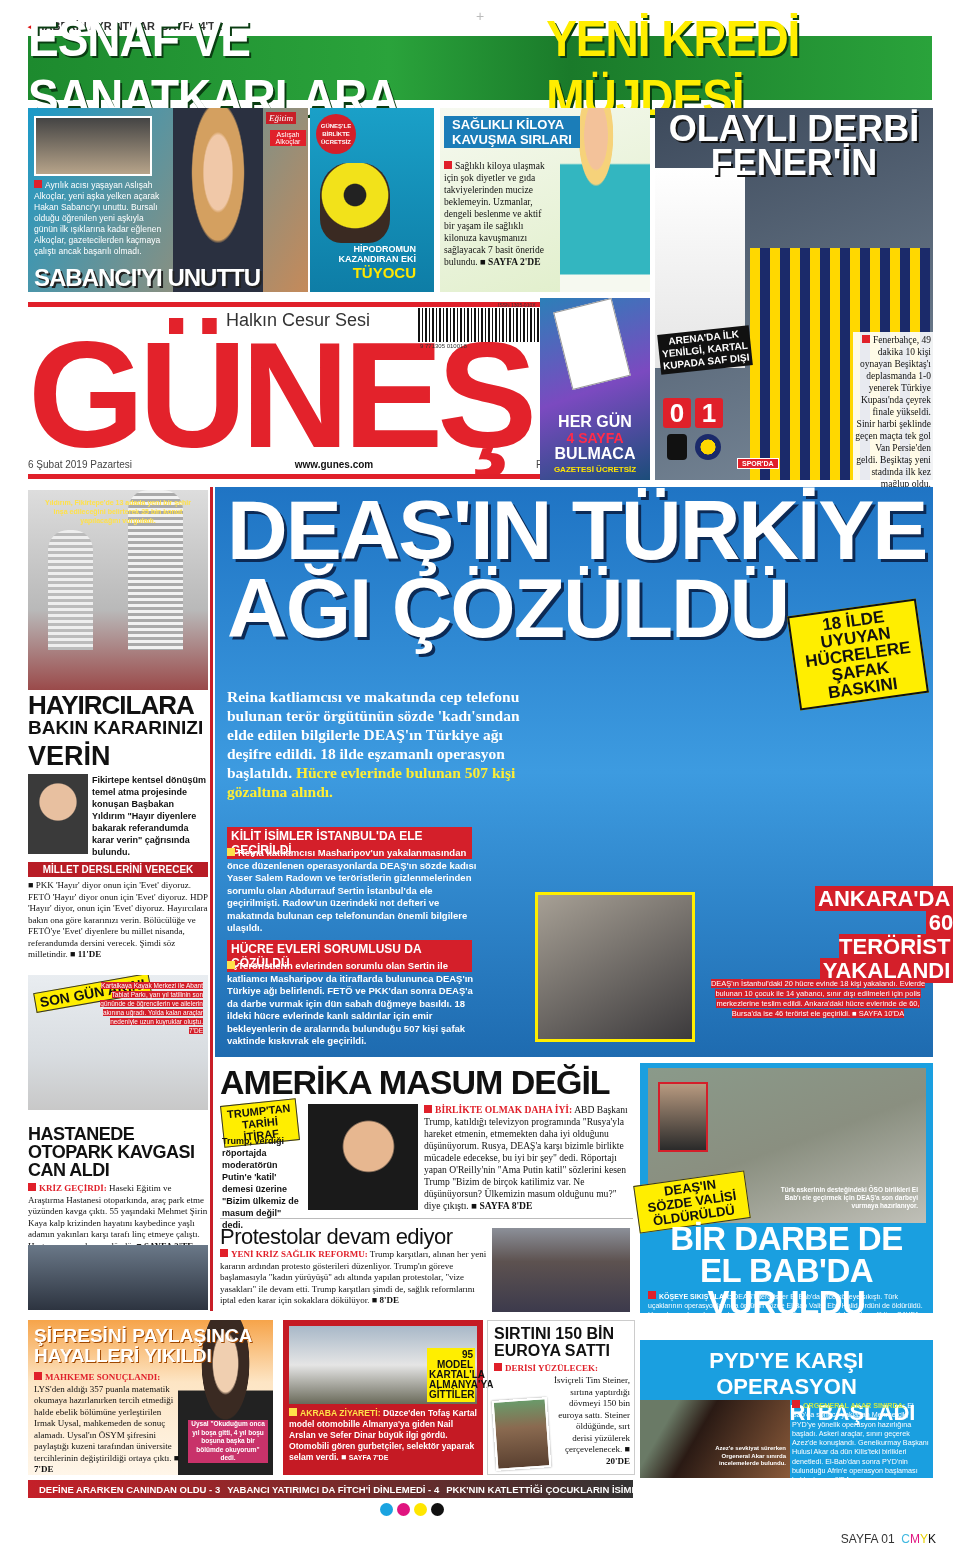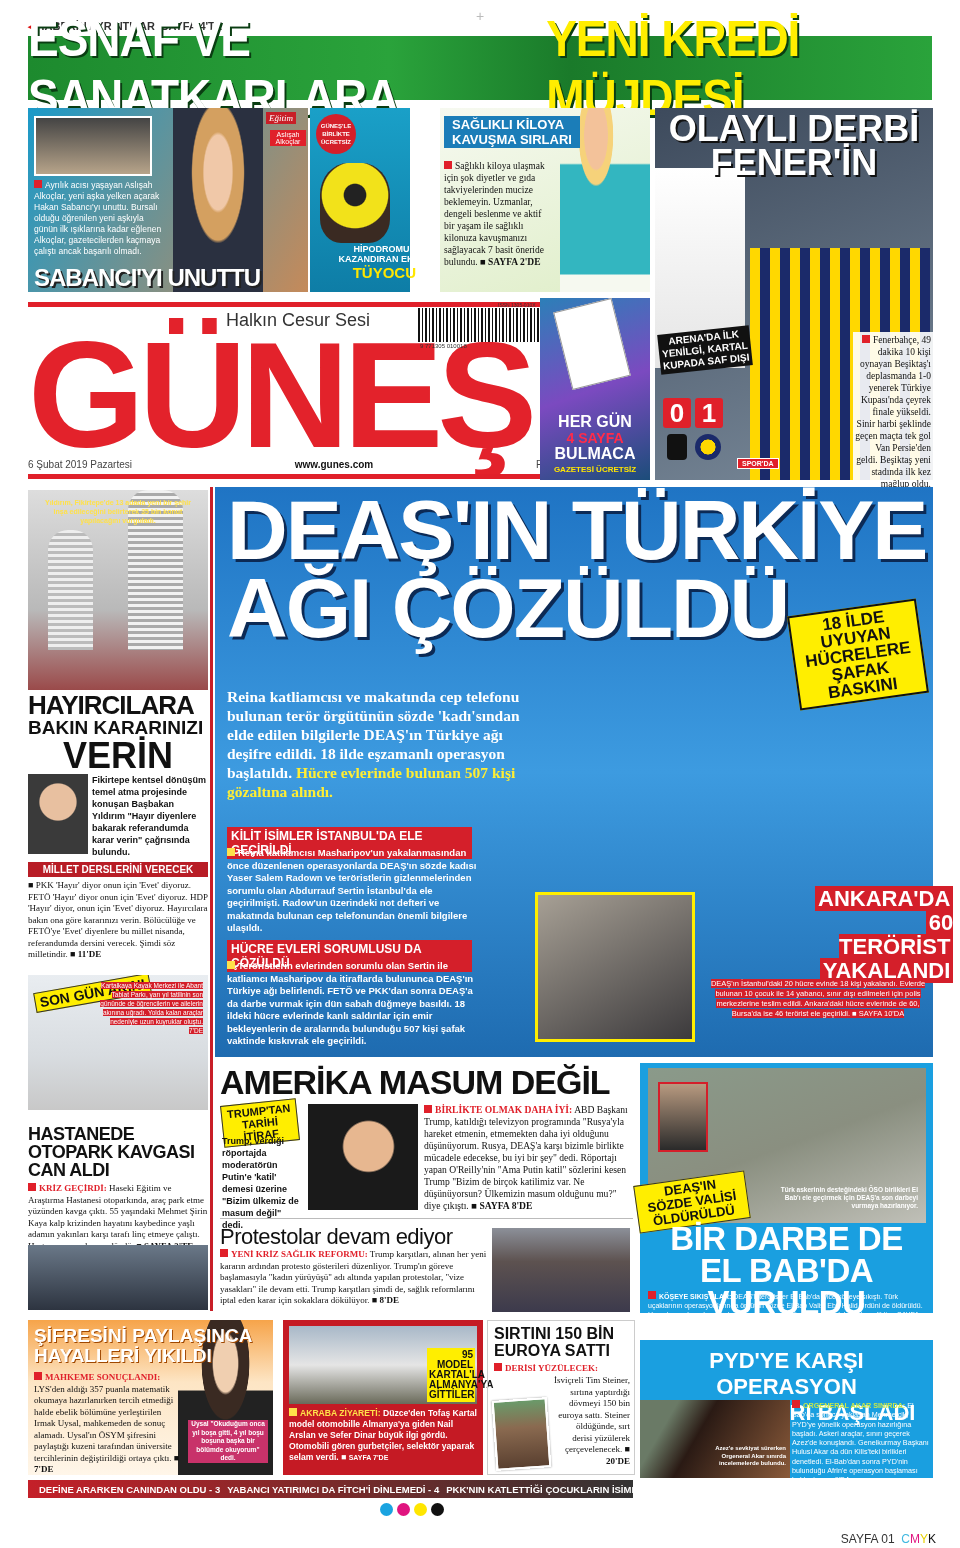--- a/index.html
+++ b/index.html
@@ -11,21 +11,21 @@
 
 #kicker{left:28px;top:20px;font-size:11px;font-weight:bold;color:#333}
 #kicker .tri{color:#d11}
 #banner{left:28px;top:36px;width:904px;height:64px;background:linear-gradient(90deg,#1d8a2e,#2aa33b 40%,#1a7a2a 60%,#2aa33b);display:flex;align-items:center;justify-content:center;gap:14px}
 #banner span{font-size:46px;font-weight:900;letter-spacing:-1px;text-shadow:2px 2px 0 #0a3d12;transform:scaleY(1.1)}
 #banner .w{color:#fff}
 #banner .y{color:#ffee00}
 
 .promo{top:108px;height:184px}
 #p1{left:28px;width:280px;background:linear-gradient(120deg,#1b9ac9,#c58a5a)}
-#p2{left:310px;width:100px;background:linear-gradient(180deg,#1aa0c8,#0e7da6)}
+#p2{left:310px;width:124px;background:linear-gradient(180deg,#1aa0c8,#0e7da6)}
 #p3{left:440px;width:210px;background:linear-gradient(160deg,#f6f9f0,#dfeec8)}
 #p4{left:655px;width:278px;background:linear-gradient(160deg,#3d4a5c,#7a8a9a)}
 .ptext{font-size:8.5px;line-height:11px;color:#fff}
 .bigwhite{color:#fff;font-weight:900;text-shadow:2px 2px 0 #222}
 
 #mast{left:28px;top:302px;width:578px;height:180px}
 #mast .rule{position:absolute;left:0;width:578px;height:5px;background:#e0202a}
 #logo{position:absolute;left:0;top:18px;font-size:150px;font-weight:900;color:#e3222b;letter-spacing:-6px;line-height:150px}
 #tagline{position:absolute;left:198px;top:8px;font-size:18px;color:#333;font-family:"Liberation Sans",sans-serif}
 #barcode{position:absolute;left:390px;top:6px;width:160px;height:34px;background:repeating-linear-gradient(90deg,#111 0 2px,#fff 2px 4px,#111 4px 5px,#fff 5px 7px)}
@@ -47,21 +47,21 @@
 #ankara span{background:#d41f2a;padding:0 3px}
 #inset{position:absolute;left:320px;top:405px;width:160px;height:150px;border:3px solid #ffee00;background:linear-gradient(150deg,#a7a095,#3c3a3c)}
 #maincap{position:absolute;left:493px;top:492px;width:220px;font-size:7.5px;line-height:10px;color:#fff;text-align:center}
 #maincap span{background:#d41f2a}
 
 #lphoto{left:28px;top:490px;width:180px;height:200px;background:linear-gradient(180deg,#ddd,#b9b9b9 60%,#9a4a4a)}
 #redrule{left:210px;top:487px;width:3px;height:824px;background:#c81e27}
 #hayir{left:28px;top:692px;width:180px}
 #hayir .h1{font-size:26px;font-weight:900;line-height:26px;letter-spacing:-1px}
 #hayir .h2{font-size:19px;font-weight:900;line-height:20px}
-#hayir .h3{font-size:36px;font-weight:900;line-height:36px;text-align:center}
+#hayir .h3{font-size:27px;font-weight:900;line-height:36px;text-align:left}
 #hayirsub{font-size:9px;font-weight:bold;line-height:12px}
 #milletbar{background:#b81d26;color:#fff;font-size:10px;font-weight:bold;text-align:center;padding:2px;margin-top:4px}
 .body9{font-size:9px;line-height:11.5px;font-family:"Liberation Serif",serif}
 #sonphoto{left:28px;top:975px;width:180px;height:135px;background:linear-gradient(180deg,#e9edf1,#d8dce0 60%,#c8c8c8)}
 #songun{position:absolute;left:6px;top:8px;background:#ffee00;font-weight:900;font-size:14px;line-height:14px;padding:2px 4px;transform:rotate(-10deg);border:1px solid #333}
 #soncap{position:absolute;left:70px;top:6px;width:105px;font-size:6.5px;line-height:9px;color:#fff;text-align:right}
 #soncap span{background:#d41f2a}
 #hasta{left:28px;top:1125px;width:180px}
 #hasta .h{font-size:18px;font-weight:900;line-height:18px;letter-spacing:-0.5px}
 #hastaphoto{left:28px;top:1245px;width:180px;height:65px;background:linear-gradient(180deg,#6a7888,#2d3440)}

